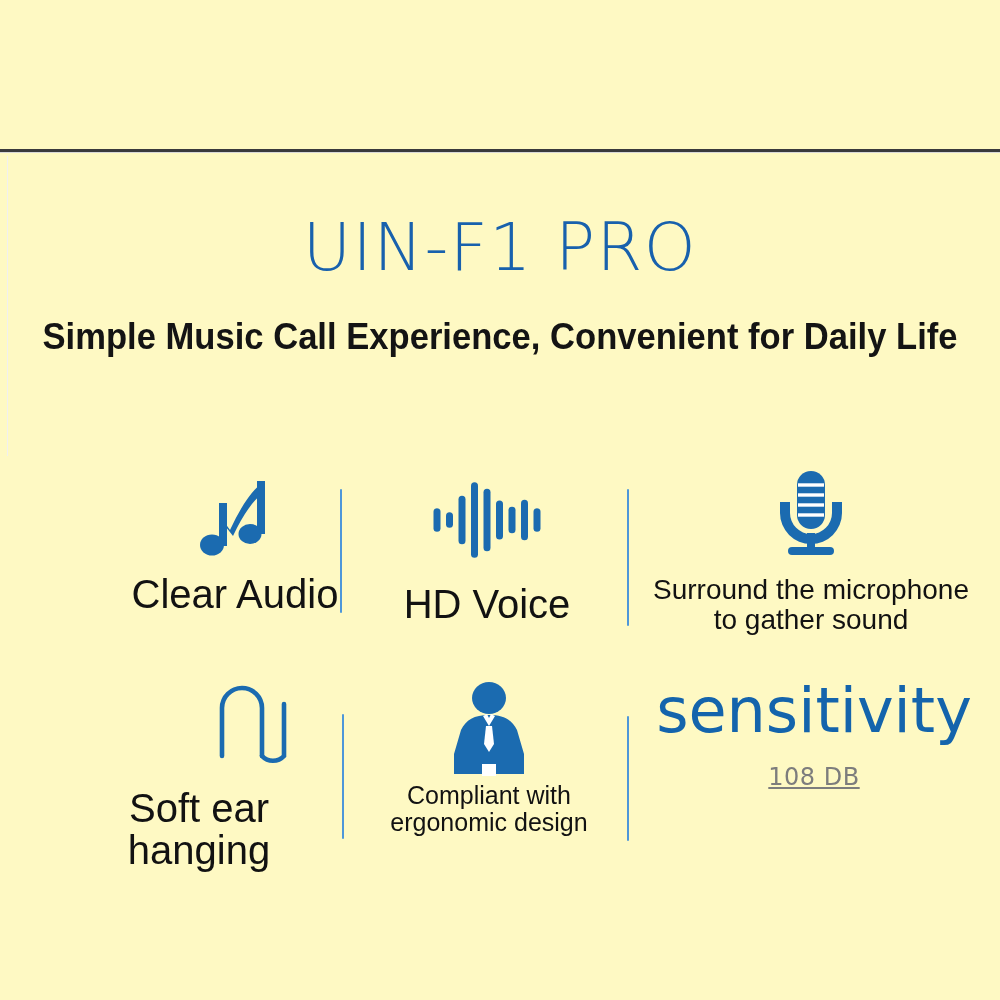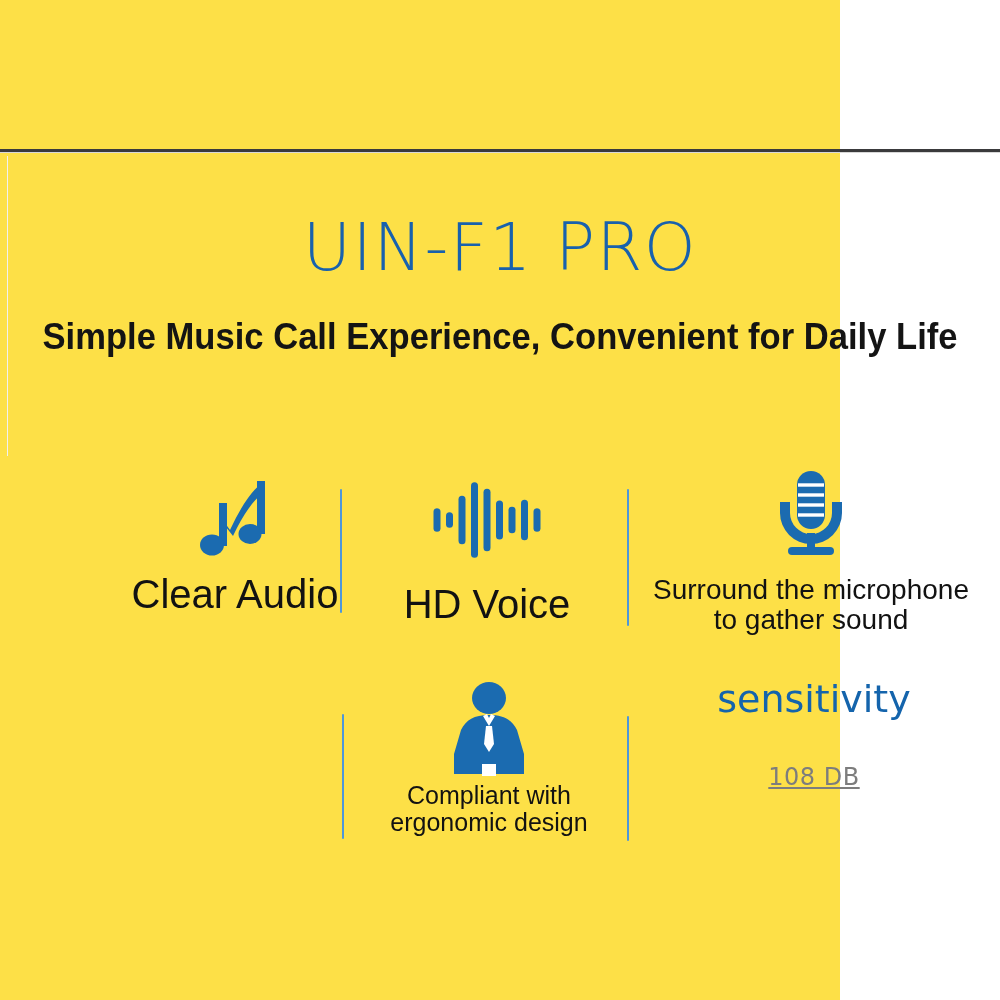--- a/index.html
+++ b/index.html
@@ -13,23 +13,23 @@
     background: #ffffff;
     font-family: "Liberation Sans", sans-serif;
     overflow: hidden;
     position: relative;
   }
 
   #page {
     position: absolute;
     left: 0;
     top: 0;
-    width: 840px;
+    width: 1000px;
     height: 1000px;
-    background: #fde047;
+    background: #fef9c3;
   }
 
   
   .top-rule {
     position: absolute;
     left: 0;
     top: 149px;
     width: 1000px;
     height: 3px;
     background: #3a3a3c;
@@ -168,21 +168,21 @@
     width: 352px;
     height: 200px;
   }
   .sensitivity-word {
     position: absolute;
     left: 0;
     top: 0px;
     width: 352px;
     text-align: center;
     color: #1464ac;
-    font-size: 38px;
+    font-size: 62px;
     font-weight: 400;
     line-height: 1;
     font-family: "DejaVu Sans", sans-serif;
     white-space: nowrap;
   }
   .sensitivity-value {
     position: absolute;
     left: 0;
     top: 85px;
     width: 352px;
@@ -275,20 +275,33 @@
             </g>
           </svg>
         </div>
         <div class="cell-label">Surround the microphone
 to gather sound</div>
       </div>
     </div>
 
     <div class="feature-row row-2">
 
+      <div class="cell r2c1">
+        <div class="cell-icon">
+          <svg width="78" height="92" viewBox="0 0 78 92" aria-hidden="true">
+            <g fill="none" stroke="#1b6bb0" stroke-width="4.6" stroke-linecap="round">
+
+              <path d="M8 74 L8 26 A20 20 0 0 1 48 26 L48 74"></path>
+
+              <path d="M48 74 A15 15 0 0 0 70 74 L70 22"></path>
+            </g>
+          </svg>
+        </div>
+        <div class="cell-label">Soft ear hanging</div>
+      </div>
 
       <div class="cell r2c2">
         <div class="cell-icon">
           <svg width="94" height="94" viewBox="0 0 94 94" aria-hidden="true">
             <g fill="#1b6bb0">
 
               <ellipse cx="47" cy="16" rx="17" ry="16"></ellipse>
 
               <path d="M47 33
                        C32 33 24 38 19 48

